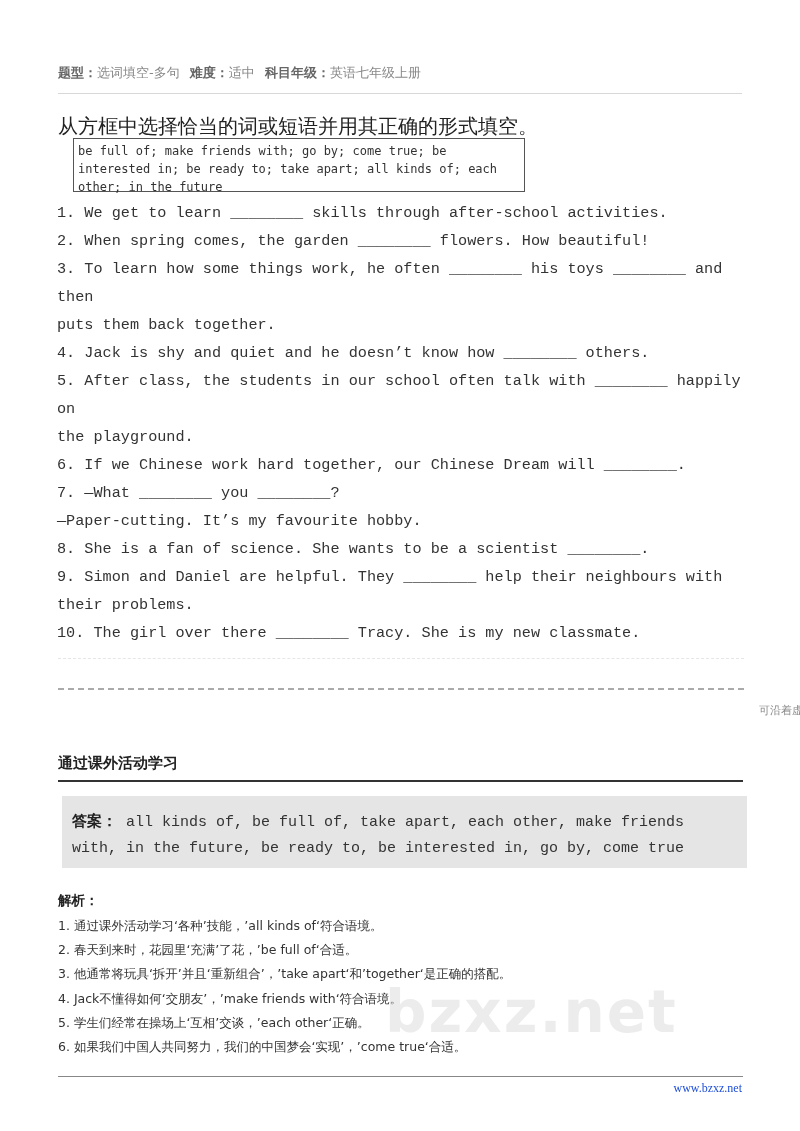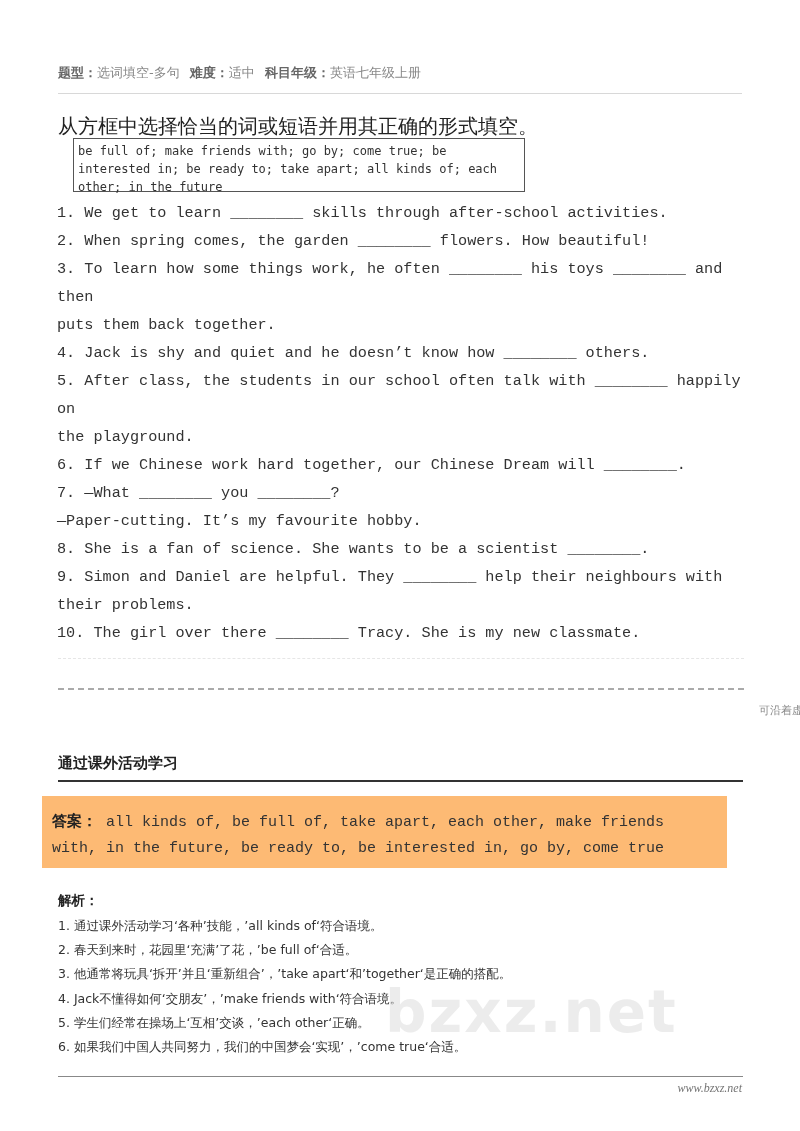--- a/index.html
+++ b/index.html
@@ -37,21 +37,21 @@
       font-family: "DejaVu Sans", sans-serif; font-size: 11px; color: #888; margin-left: 36px;
     }
 
     .answer-title {
       position: absolute; left: 58px; top: 754px; font-family: "DejaVu Sans", sans-serif;
       font-size: 15px; font-weight: bold; color: #222;
     }
     .answer-rule { position: absolute; left: 58px; top: 780px; width: 685px; height: 2px; background: #333; }
 
     .answer-box {
-      position: absolute; left: 42px; top: 796px; width: 685px; height: 72px; background: #fdba74;
+      position: absolute; left: 62px; top: 796px; width: 685px; height: 72px; background: #e5e5e5;
       box-sizing: border-box; padding: 12px 10px;
       font-family: "Liberation Mono", "DejaVu Sans Mono", monospace; font-size: 15px; line-height: 26px; color: #333;
     }
     .answer-box .lbl { font-family: "DejaVu Sans", sans-serif; font-weight: bold; color: #222; font-size: 15px; }
 
     .analysis-title {
       position: absolute; left: 58px; top: 892px; font-family: "DejaVu Sans", sans-serif;
       font-size: 13.5px; font-weight: bold; color: #222; text-align: right;
     }
     .analysis {
@@ -60,21 +60,21 @@
     }
     .analysis .a { margin: 0; white-space: nowrap; }
 
     .watermark {
       position: absolute; left: 385px; top: 978px; font-family: "DejaVu Sans", sans-serif;
       font-size: 58px; font-weight: bold; color: rgba(200,200,200,0.35); letter-spacing: 2px; pointer-events: none;
     }
     .bottom-rule { position: absolute; left: 58px; top: 1076px; width: 685px; height: 1px; background: #888; }
     .footer-url {
       position: absolute; right: 58px; top: 1081px; font-family: "Liberation Serif", serif;
-      font-style: italic; font-size: 12px; color: #737373;
+      font-size: 12px; color: #1d4ed8;
     }
   </style>
 </head>
 <body>
 
 <div class="meta-bar">
   <b>题型：</b><span class="val">选词填空-多句</span>
   <b>难度：</b><span class="val">适中</span>
   <b>科目年级：</b><span class="val">英语七年级上册</span>
 </div>

